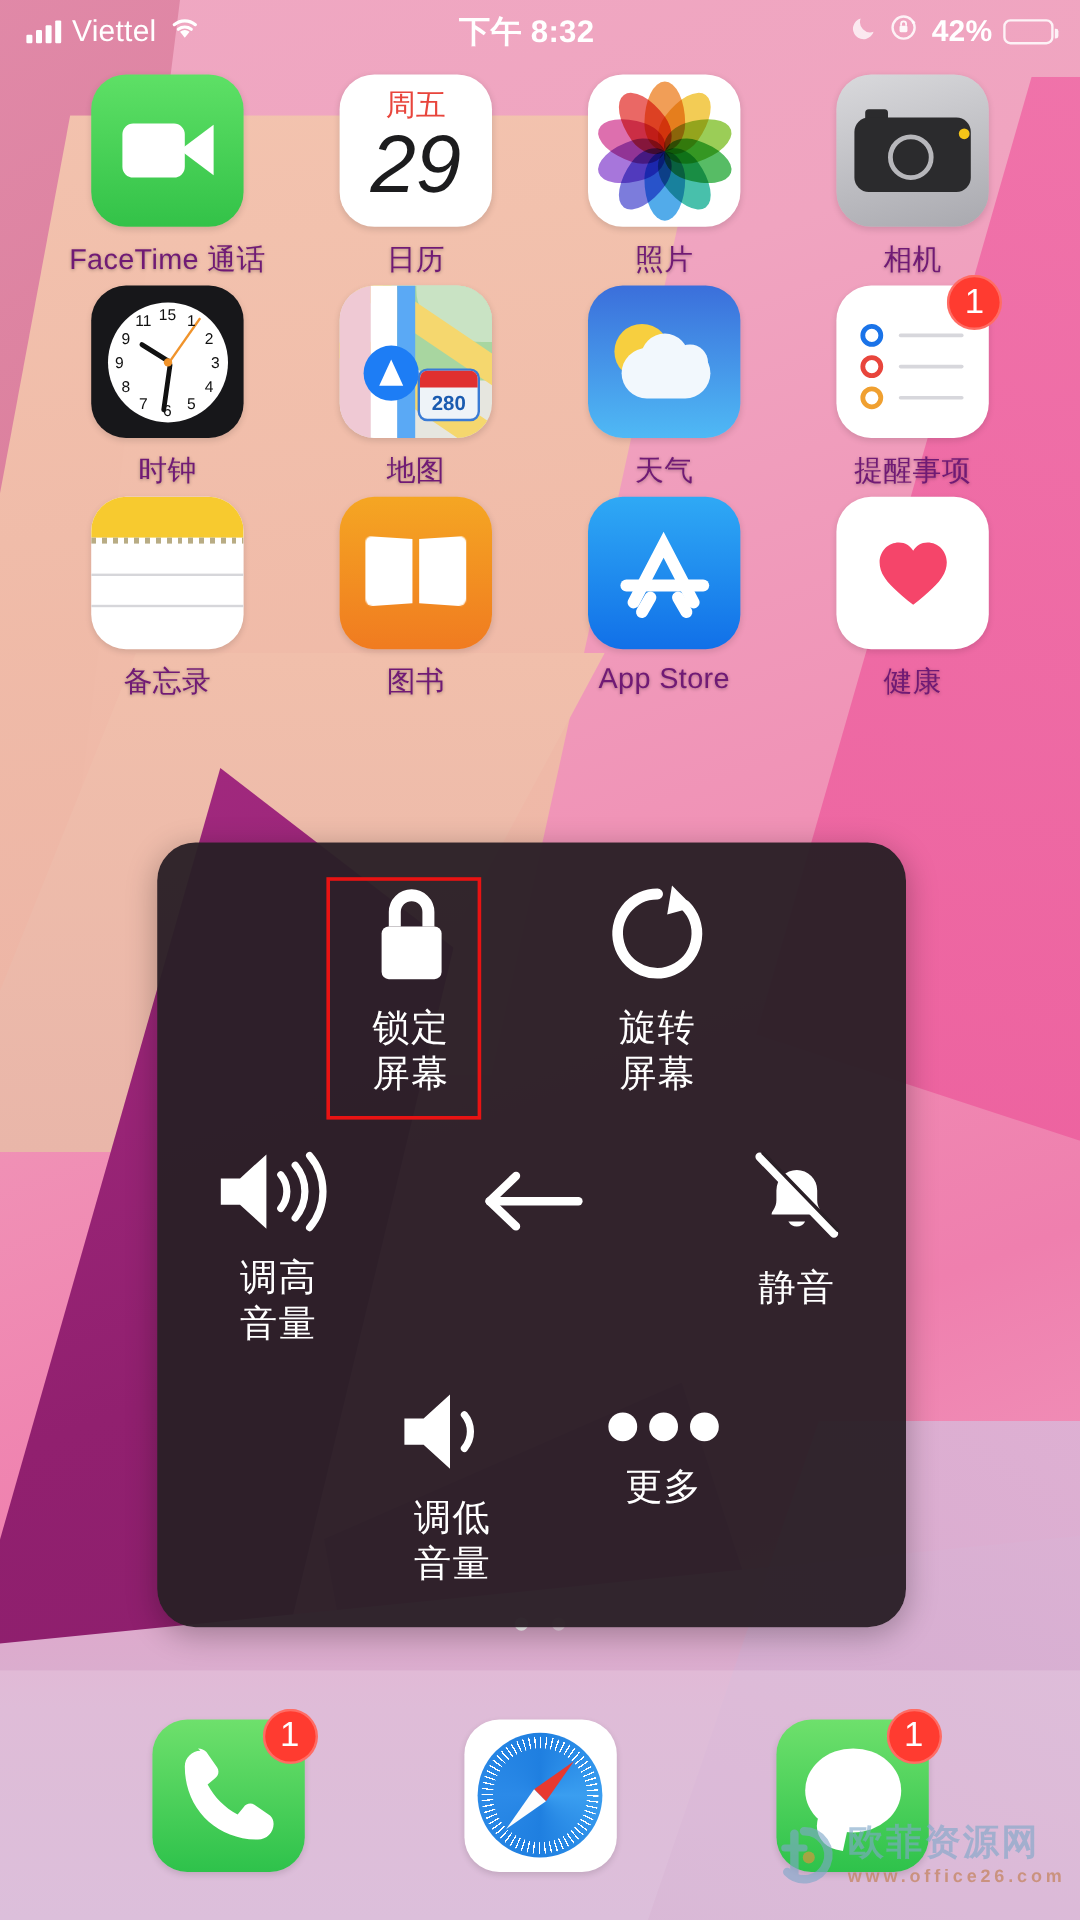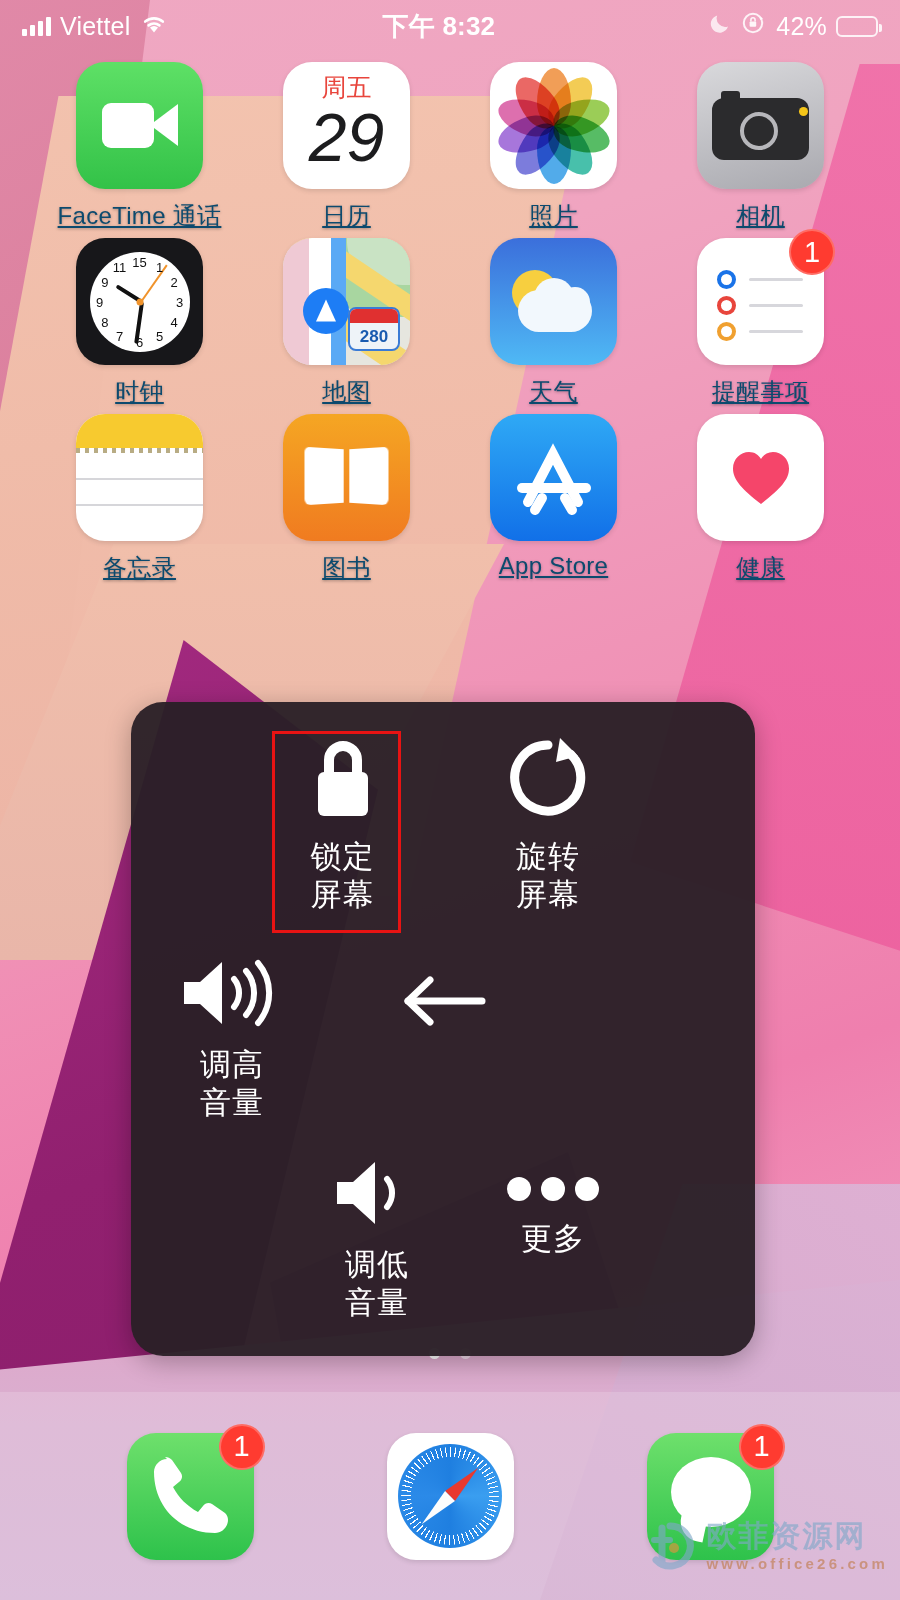--- a/index.html
+++ b/index.html
@@ -70,21 +70,21 @@
     font-size:25px; letter-spacing:.2px;
   }
   .sb-left { display:flex; align-items:center; gap:9px; flex:0 0 auto; }
   .sb-center { flex:1; text-align:center; font-size:26px; font-weight:600; }
   .sb-right { display:flex; align-items:center; gap:9px; flex:0 0 auto; }
   .bars { display:flex; align-items:flex-end; gap:3px; height:20px; }
   .bars i { display:block; width:5px; background:#fff; border-radius:1px; }
   .bars i:nth-child(1){height:7px;} .bars i:nth-child(2){height:11px;}
   .bars i:nth-child(3){height:15px;} .bars i:nth-child(4){height:19px;}
   .carrier { font-size:25px; font-weight:400; }
-  .battery-pct { font-size:25px; font-weight:400; }
+  .battery-pct { font-size:25px; font-weight:700; }
   .batt {
     width:42px; height:21px; border:2px solid rgba(255,255,255,.85);
     border-radius:6px; padding:2px; position:relative;
   }
   .batt::after{
     content:""; position:absolute; right:-6px; top:6px; width:3px; height:8px;
     background:rgba(255,255,255,.85); border-radius:0 2px 2px 0;
   }
   .batt-fill{ height:100%; background:#fcd53f; border-radius:3px; }
 
@@ -94,22 +94,22 @@
     display:grid; grid-template-columns:repeat(4,1fr); row-gap:6px;
     padding:0 36px;
   }
   .app { display:flex; flex-direction:column; align-items:center; width:100%; }
   .iconwrap { position:relative; width:127px; height:127px; }
   .icon {
     width:127px; height:127px; border-radius:29px; overflow:hidden;
     position:relative; box-shadow:0 2px 5px rgba(0,0,0,.12);
   }
   .applabel {
-    margin-top:11px; color:#0c4a6e; font-size:24px; letter-spacing:.3px;
-    text-shadow:0 1px 3px rgba(0,0,0,.30); white-space:nowrap;text-decoration:underline;
+    margin-top:11px; color:#701a75; font-size:24px; letter-spacing:.3px;
+    text-shadow:0 1px 3px rgba(0,0,0,.30); white-space:nowrap;
   }
   .badge {
     position:absolute; top:-9px; right:-11px; min-width:46px; height:46px;
     background:#ff3b30; border-radius:23px; color:#fff; font-size:29px;
     display:flex; align-items:center; justify-content:center;
     border:2px solid rgba(255,255,255,.25); padding:0 6px; font-weight:400;
   }
 
   
   .ic-facetime{ background:linear-gradient(180deg,#5ee066,#33c248); }
@@ -579,20 +579,33 @@
 
   <div class="at-item" style="left:252px; top:272px; width:120px;">
     <span class="at-icon">
       <svg width="90" height="54" viewBox="0 0 90 54">
         <path d="M84 27H10" stroke="#fff" stroke-width="7" stroke-linecap="round"></path>
         <path d="M32 6 L10 27 L32 48" stroke="#fff" stroke-width="7" fill="none" stroke-linecap="round" stroke-linejoin="round"></path>
       </svg>
     </span>
   </div>
 
+  <div class="at-item" style="left:473px; top:252px; width:120px;">
+    <span class="at-icon">
+      <svg width="86" height="86" viewBox="0 0 86 86">
+        <path d="M22 58c0-3 4-5 4-12v-8a17 17 0 0134 0v8c0 7 4 9 4 12z" fill="#fff"></path>
+        <path d="M36 64a8 8 0 0014 0z" fill="#fff"></path>
+        <path d="M12 10 L74 74" stroke="#fff" stroke-width="7" stroke-linecap="round"></path>
+        <path d="M12 10 L74 74" stroke="#2a1f26" stroke-width="3" stroke-linecap="round" transform="translate(3,-3)"></path>
+      </svg>
+    </span>
+    <span class="at-label">
+      <span>静音</span>
+    </span>
+  </div>
 
   <div class="at-item" style="left:148px; top:452px; width:130px;align-items:flex-end;">
     <span class="at-icon">
       <svg width="78" height="78" viewBox="0 0 78 78">
         <path d="M6 28h16L44 8v62L22 50H6z" fill="#fff"></path>
         <path d="M56 25a22 22 0 010 28" stroke="#fff" stroke-width="6" fill="none" stroke-linecap="round"></path>
       </svg>
     </span>
     <span class="at-label">
       <span>调低</span><br>

